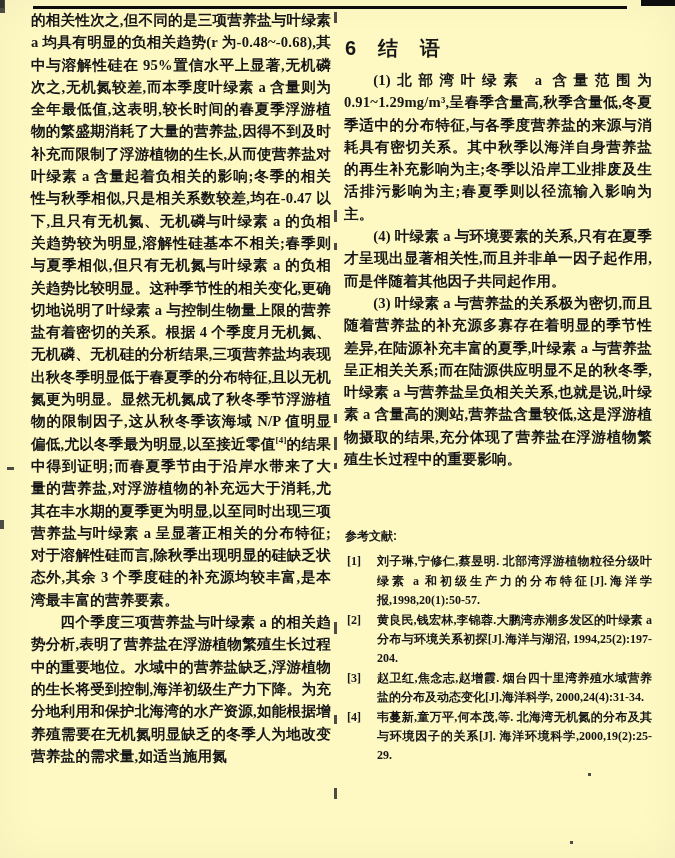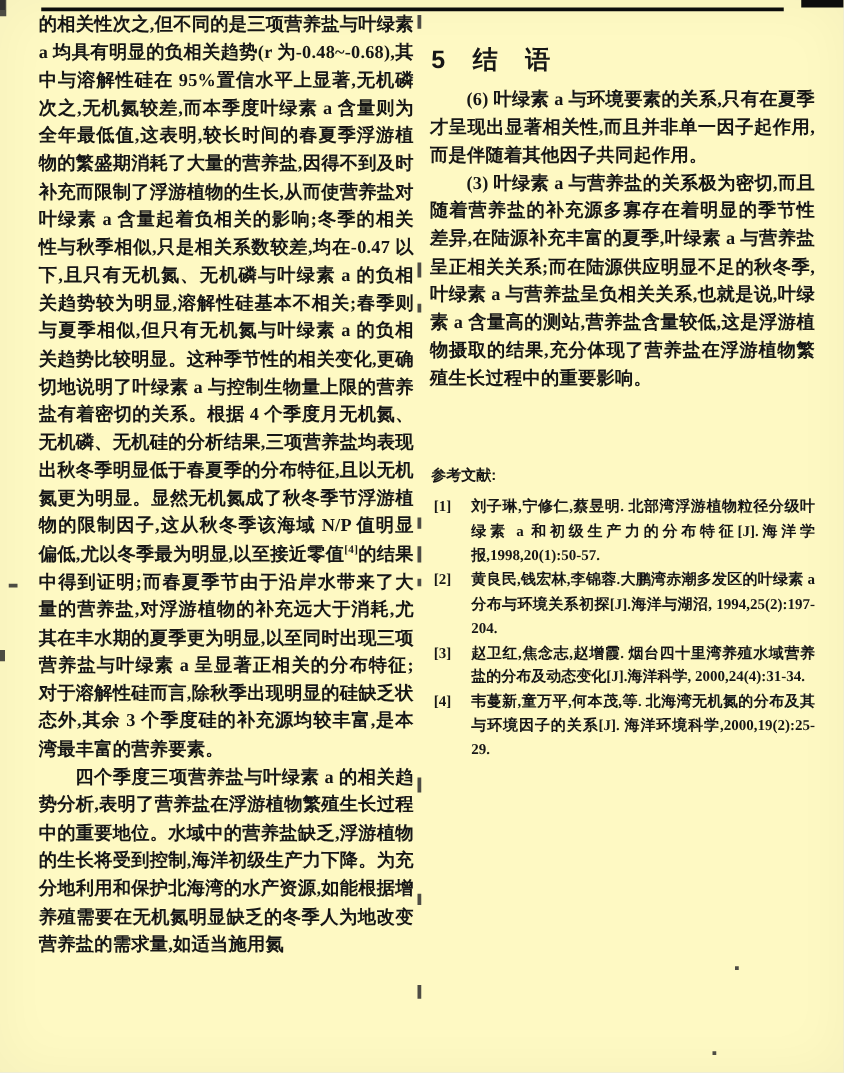--- a/index.html
+++ b/index.html
@@ -58,23 +58,24 @@
   <div class="speck" style="left:588px;top:773px;width:3px;height:3px"></div>
   <div class="speck" style="left:570px;top:841px;width:3px;height:3px"></div>
 
   <div class="col col-left">
     <p class="body-text"><span>的相关性次之,但不同的是三项营养盐与叶绿素 a 均具有明显的负相关趋势(r 为-0.48~-0.68),其中与溶解性硅在 95%置信水平上显著,无机磷次之,无机氮较差,而本季度叶绿素 a 含量则为全年最低值,这表明,较长时间的春夏季浮游植物的繁盛期消耗了大量的营养盐,因得不到及时补充而限制了浮游植物的生长,从而使营养盐对叶绿素 a 含量起着负相关的影响;冬季的相关性与秋季相似,只是相关系数较差,均在-0.47 以下,且只有无机氮、无机磷与叶绿素 a 的负相关趋势较为明显,溶解性硅基本不相关;春季则与夏季相似,但只有无机氮与叶绿素 a 的负相关趋势比较明显。这种季节性的相关变化,更确切地说明了叶绿素 a 与控制生物量上限的营养盐有着密切的关系。根据 4 个季度月无机氮、无机磷、无机硅的分析结果,三项营养盐均表现出秋冬季明显低于春夏季的分布特征,且以无机氮更为明显。显然无机氮成了秋冬季节浮游植物的限制因子,这从秋冬季该海域 N/P 值明显偏低,尤以冬季最为明显,以至接近零值</span><sup class="cite">[4]</sup><span>的结果中得到证明;而春夏季节由于沿岸水带来了大量的营养盐,对浮游植物的补充远大于消耗,尤其在丰水期的夏季更为明显,以至同时出现三项营养盐与叶绿素 a 呈显著正相关的分布特征;对于溶解性硅而言,除秋季出现明显的硅缺乏状态外,其余 3 个季度硅的补充源均较丰富,是本湾最丰富的营养要素。</span></p>
     <p class="body-text indent">四个季度三项营养盐与叶绿素 a 的相关趋势分析,表明了营养盐在浮游植物繁殖生长过程中的重要地位。水域中的营养盐缺乏,浮游植物的生长将受到控制,海洋初级生产力下降。为充分地利用和保护北海湾的水产资源,如能根据增养殖需要在无机氮明显缺乏的冬季人为地改变营养盐的需求量,如适当施用氮</p>
   </div>
 
   <div class="col col-right">
 
-    <h2 class="section-heading">5　结　语</h2>
+    <h2 class="section-heading">6　结　语</h2>
 
-    <p class="body-text indent">(6) 叶绿素 a 与环境要素的关系,只有在夏季才呈现出显著相关性,而且并非单一因子起作用,而是伴随着其他因子共同起作用。</p>
+    <p class="body-text indent">(1)北部湾叶绿素 a 含量范围为 0.91~1.29mg/m³,呈春季含量高,秋季含量低,冬夏季适中的分布特征,与各季度营养盐的来源与消耗具有密切关系。其中秋季以海洋自身营养盐的再生补充影响为主;冬季以沿岸工业排废及生活排污影响为主;春夏季则以径流输入影响为主。</p>
+    <p class="body-text indent">(4) 叶绿素 a 与环境要素的关系,只有在夏季才呈现出显著相关性,而且并非单一因子起作用,而是伴随着其他因子共同起作用。</p>
     <p class="body-text indent">(3) 叶绿素 a 与营养盐的关系极为密切,而且随着营养盐的补充源多寡存在着明显的季节性差异,在陆源补充丰富的夏季,叶绿素 a 与营养盐呈正相关关系;而在陆源供应明显不足的秋冬季,叶绿素 a 与营养盐呈负相关关系,也就是说,叶绿素 a 含量高的测站,营养盐含量较低,这是浮游植物摄取的结果,充分体现了营养盐在浮游植物繁殖生长过程中的重要影响。</p>
 
     <h3 class="refs-heading">参考文献:</h3>
 
     <div class="refs">
       <div class="ref">
         <span class="ref-index">[1]</span>
           <span class="ref-text">刘子琳,宁修仁,蔡昱明. 北部湾浮游植物粒径分级叶绿素 a 和初级生产力的分布特征[J].海洋学报,1998,20(1):50-57.</span>
       </div>
       <div class="ref">

